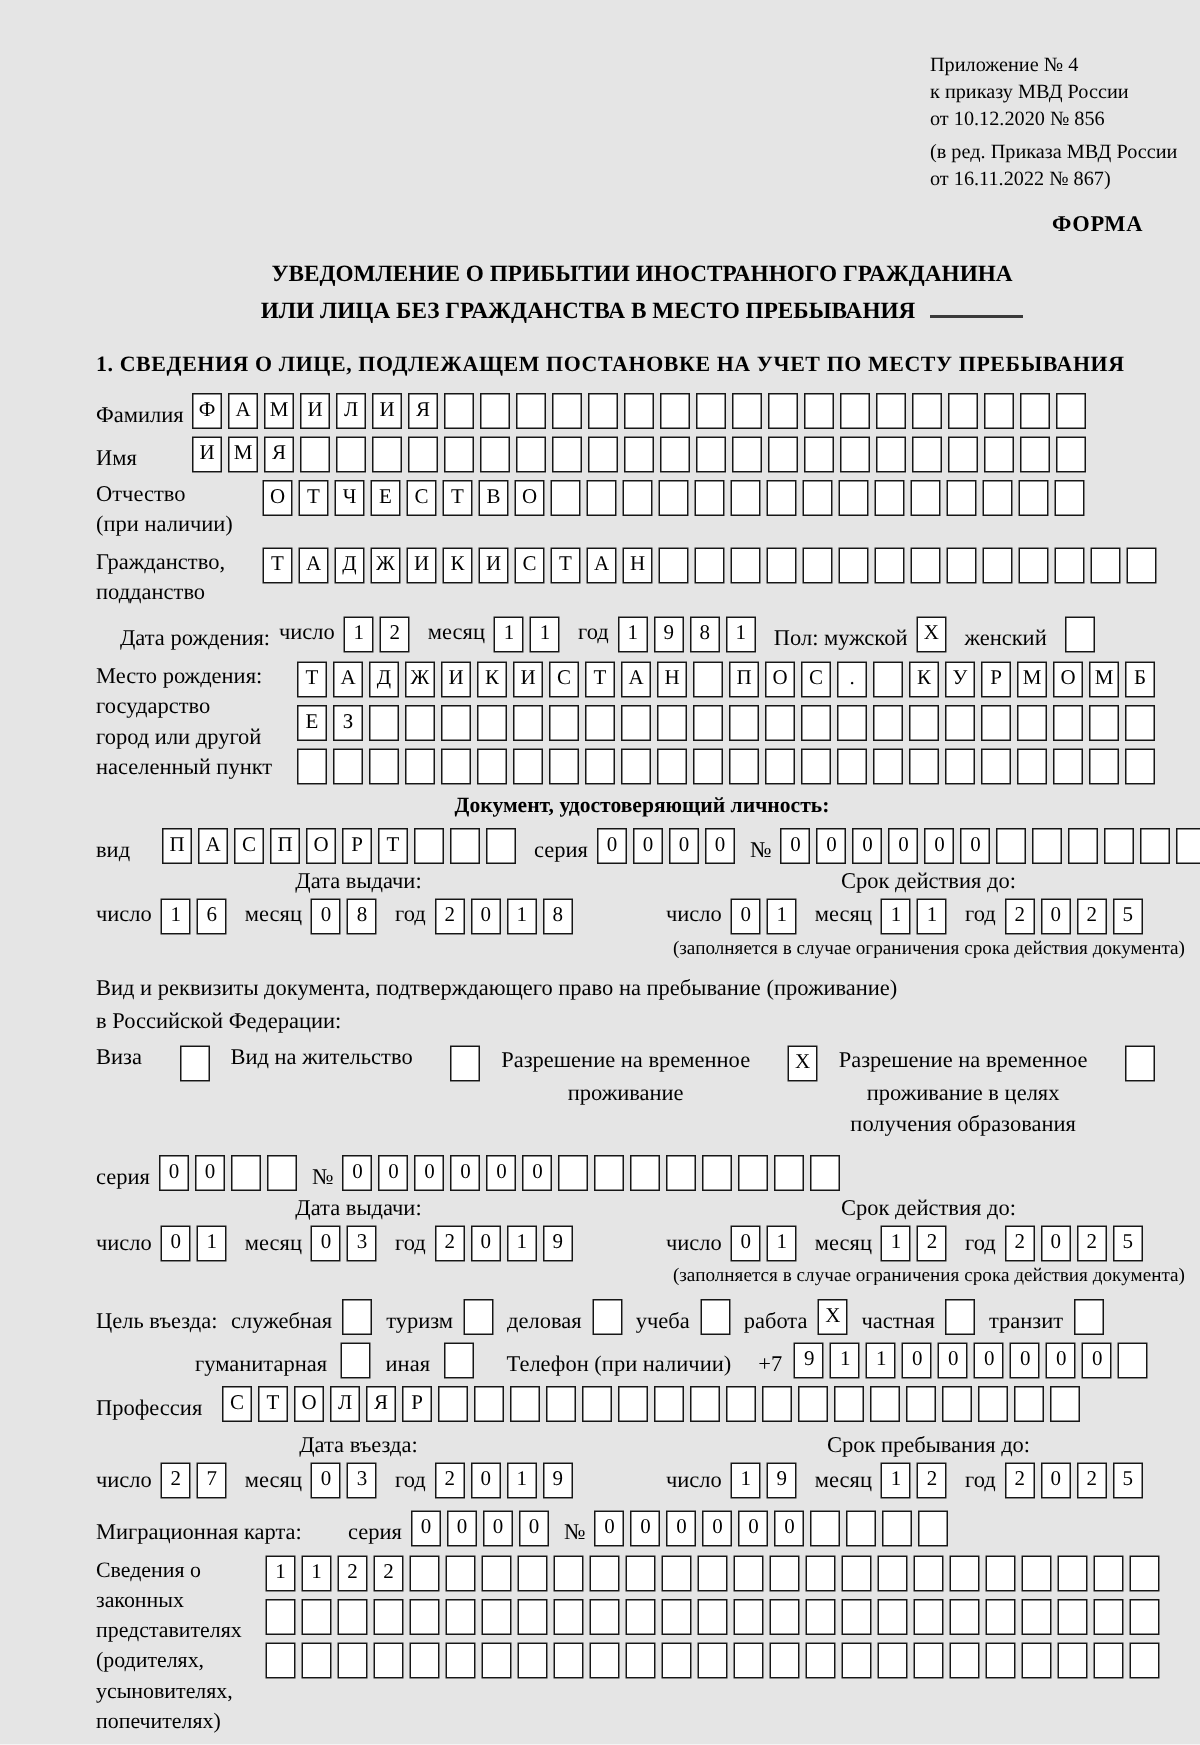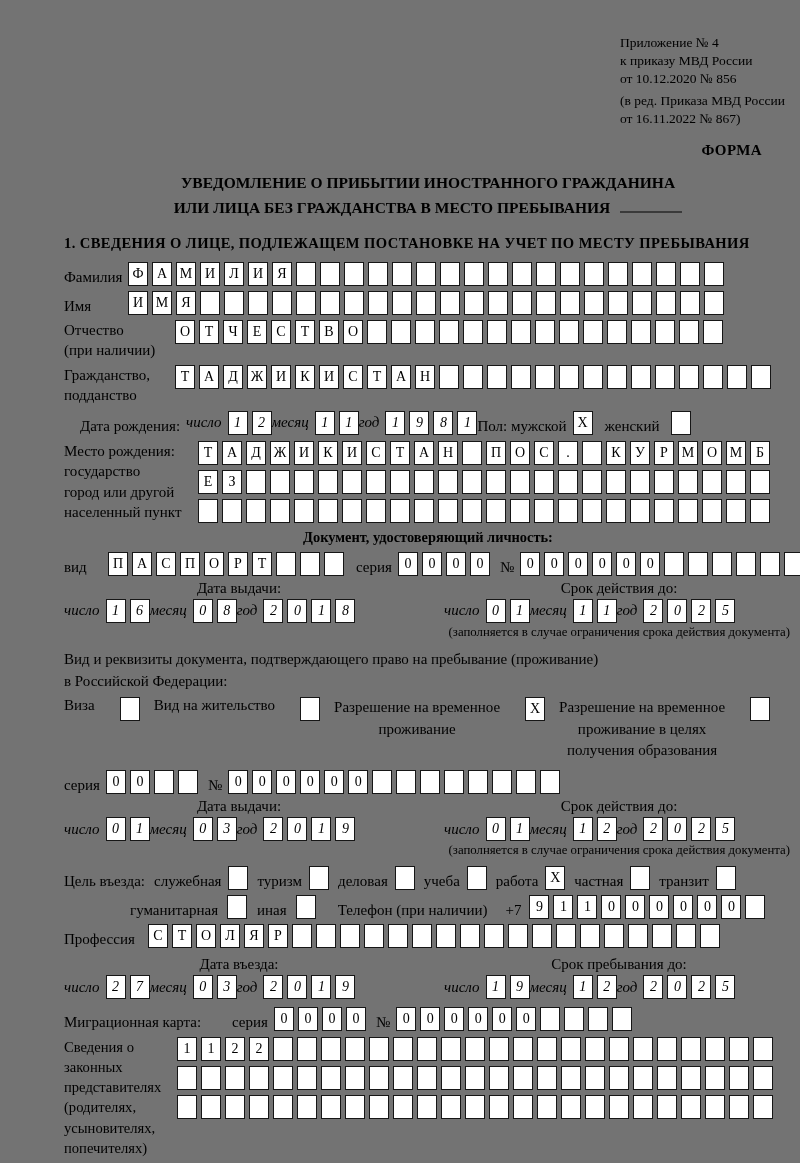--- a/index.html
+++ b/index.html
@@ -1,18 +1,18 @@
 <!DOCTYPE html>
 <html lang="ru"><head>
 <meta charset="utf-8">
 <style>
   html,body{margin:0;padding:0;background:#fff;}
   .page{position:relative;width:800px;height:1163px;box-sizing:border-box;
         padding:34px 8px 0 64px;font-family:"Liberation Serif","DejaVu Serif",serif;
-        color:#000;font-size:15px;overflow:hidden;background:#737373;}
+        color:#000;font-size:15px;overflow:hidden;background:#e5e5e5;}
 
   
   .appendix{margin-left:556px;font-size:13.5px;line-height:1.32;}
   .appendix .grp2{margin-top:5px;}
   .forma{margin-top:14px;padding-right:30px;text-align:right;font-weight:bold;
          font-size:15px;letter-spacing:.4px;}
 
   
   .title{margin-top:12px;text-align:center;font-weight:bold;font-size:15.5px;line-height:1.6;}
   .blank-line{display:inline-block;width:62px;border-bottom:2.4px solid #3a3a3a;margin-left:10px;}
@@ -34,21 +34,21 @@
   .ml6{margin-left:6px;} .ml10{margin-left:10px;} .ml12{margin-left:12px;}
   .mr6{margin-right:6px;}
   .stack{display:flex;flex-direction:column;gap:5px;}
 
   
   .dpair{display:flex;margin-top:4px;}
   .dcol{flex:none;}
   .dcol.left{width:380px;}
   .dhead{text-align:center;font-size:15px;width:350px;}
   .dgrp{display:flex;align-items:center;margin-top:2px;}
-  .dg{display:flex;align-items:center;font-style:italic;}
+  .dg{display:flex;align-items:center;margin-right:12px;}
   .dlbl{margin-right:6px;}
   .note{margin-top:2px;font-size:12.8px;text-align:right;padding-right:2px;}
 
   
   .res-lines{margin-top:8px;line-height:1.5;}
   .opts{display:flex;align-items:flex-start;margin-top:4px;gap:14px;}
   .opt{display:flex;align-items:flex-start;gap:25px;}
   .ml-text{display:flex;flex-direction:column;text-align:center;line-height:1.45;}
 
   

